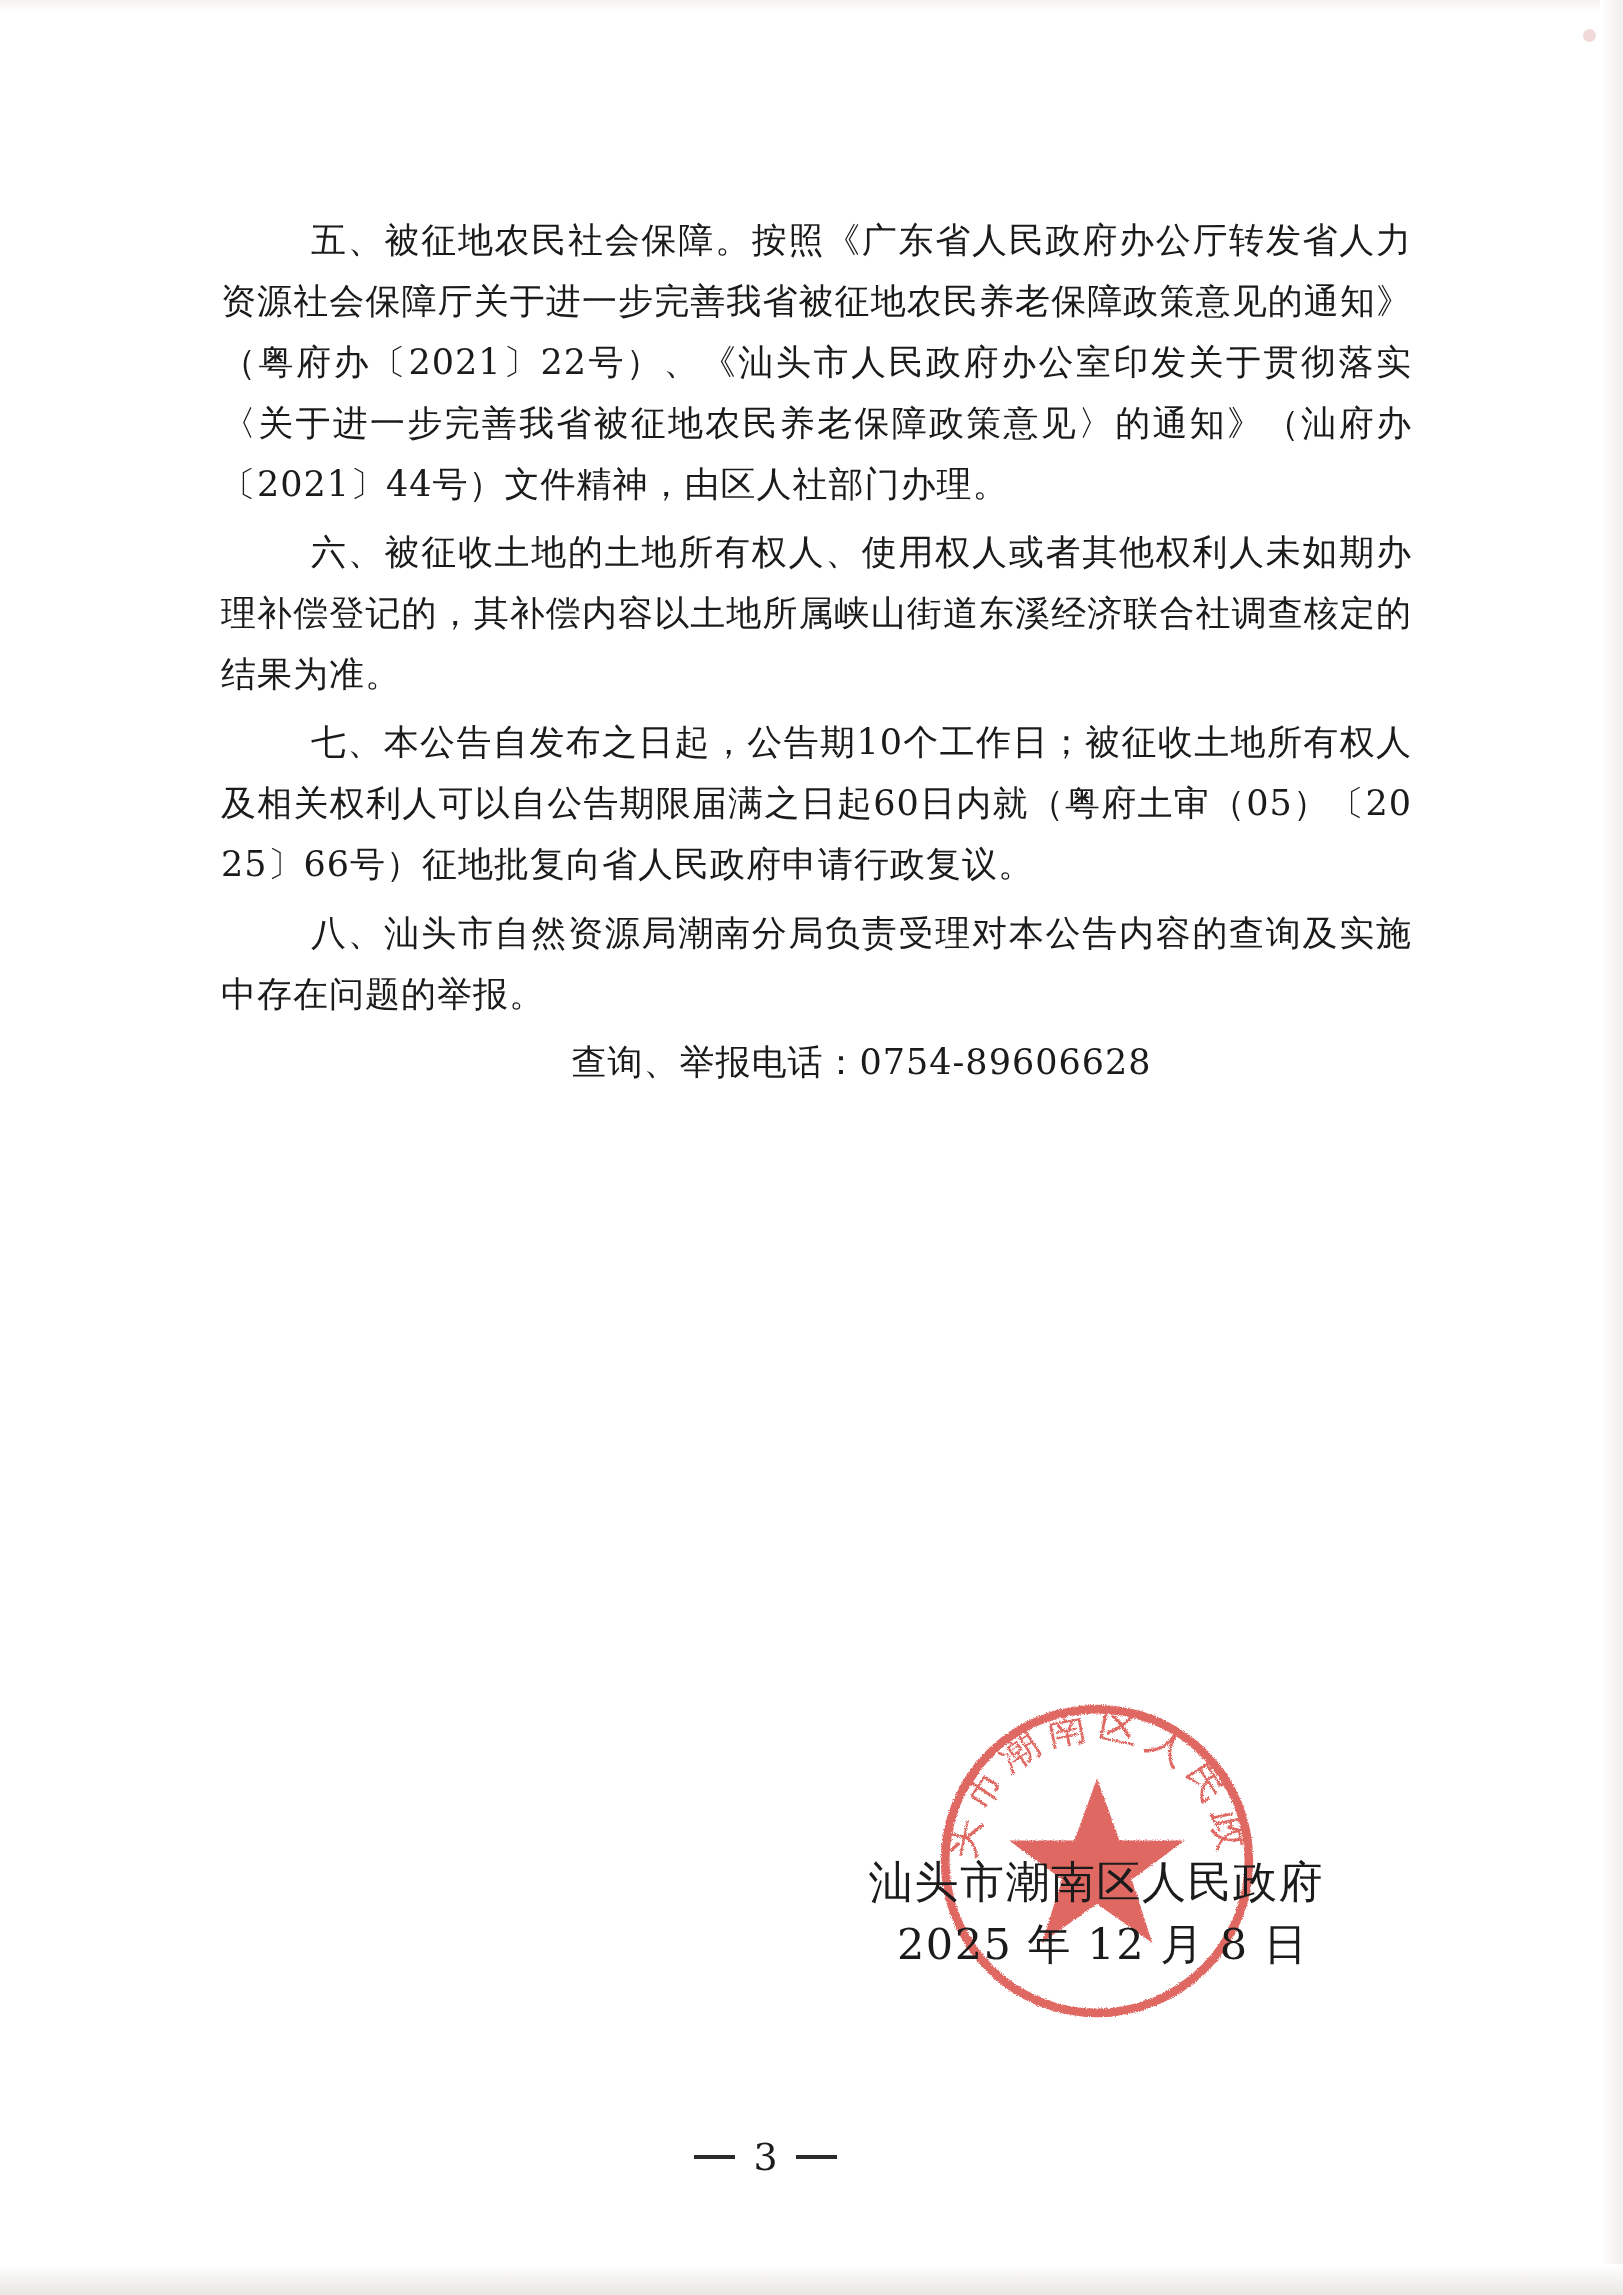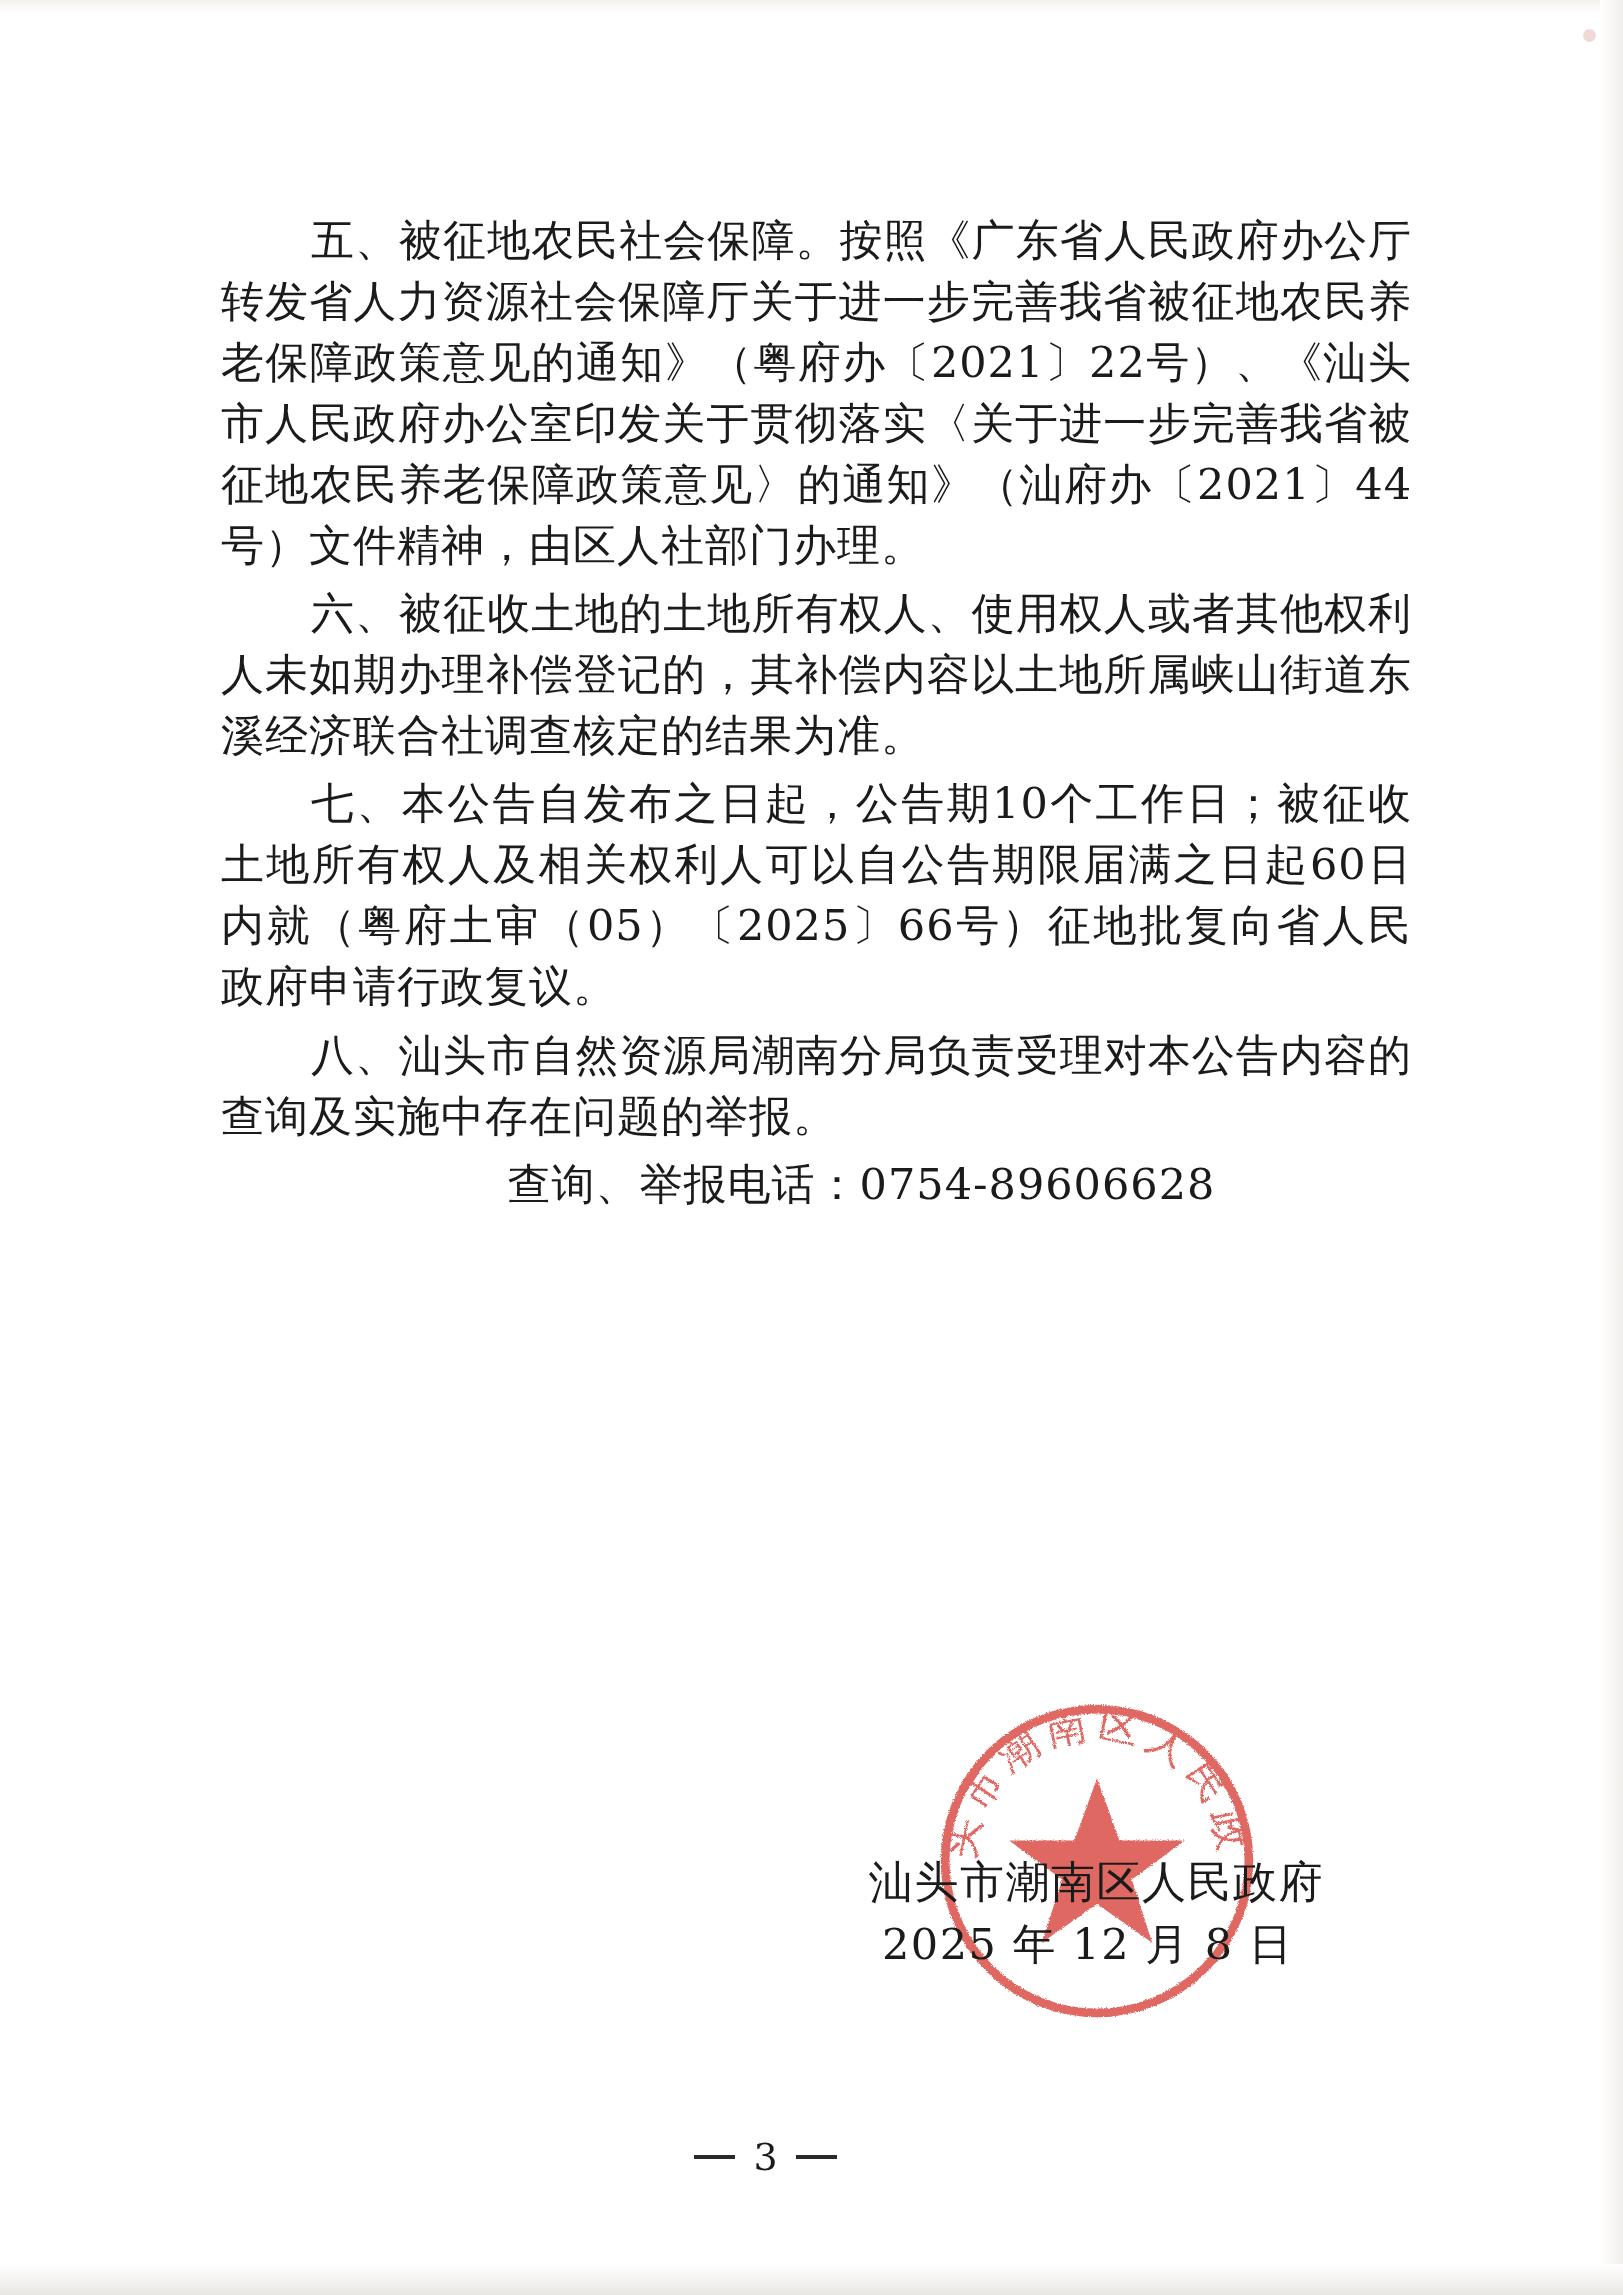--- a/index.html
+++ b/index.html
@@ -51,21 +51,21 @@
   }
 
   
   .body-block {
     position: absolute;
     left: 221px;
     top: 210px;
     width: 1191px;
   }
   .para {
-    font-size: 43px;
+    font-size: 35px;
     line-height: 61px;
     letter-spacing: 1px;
     color: #1b1b1b;
     text-align: justify;
     text-justify: inter-ideograph;
     margin: 0 0 7.2px 0;
     font-family: "DejaVu Serif", "Liberation Serif", serif;
     font-weight: 400;
     text-indent: 90px;
     word-break: break-all;
@@ -85,21 +85,21 @@
     line-height: 62px;
     letter-spacing: 1.5px;
     color: #1b1b1b;
     white-space: nowrap;
   }
   .sign-date {
     font-size: 43px;
     line-height: 62px;
     letter-spacing: 1.5px;
     color: #1b1b1b;
-    margin-left: 13px;
+    margin-left: 28px;
     white-space: nowrap;
   }
 
   
   .seal {
     position: absolute;
     left: 918px;
     top: 1682px;
     width: 358px;
     height: 358px;

